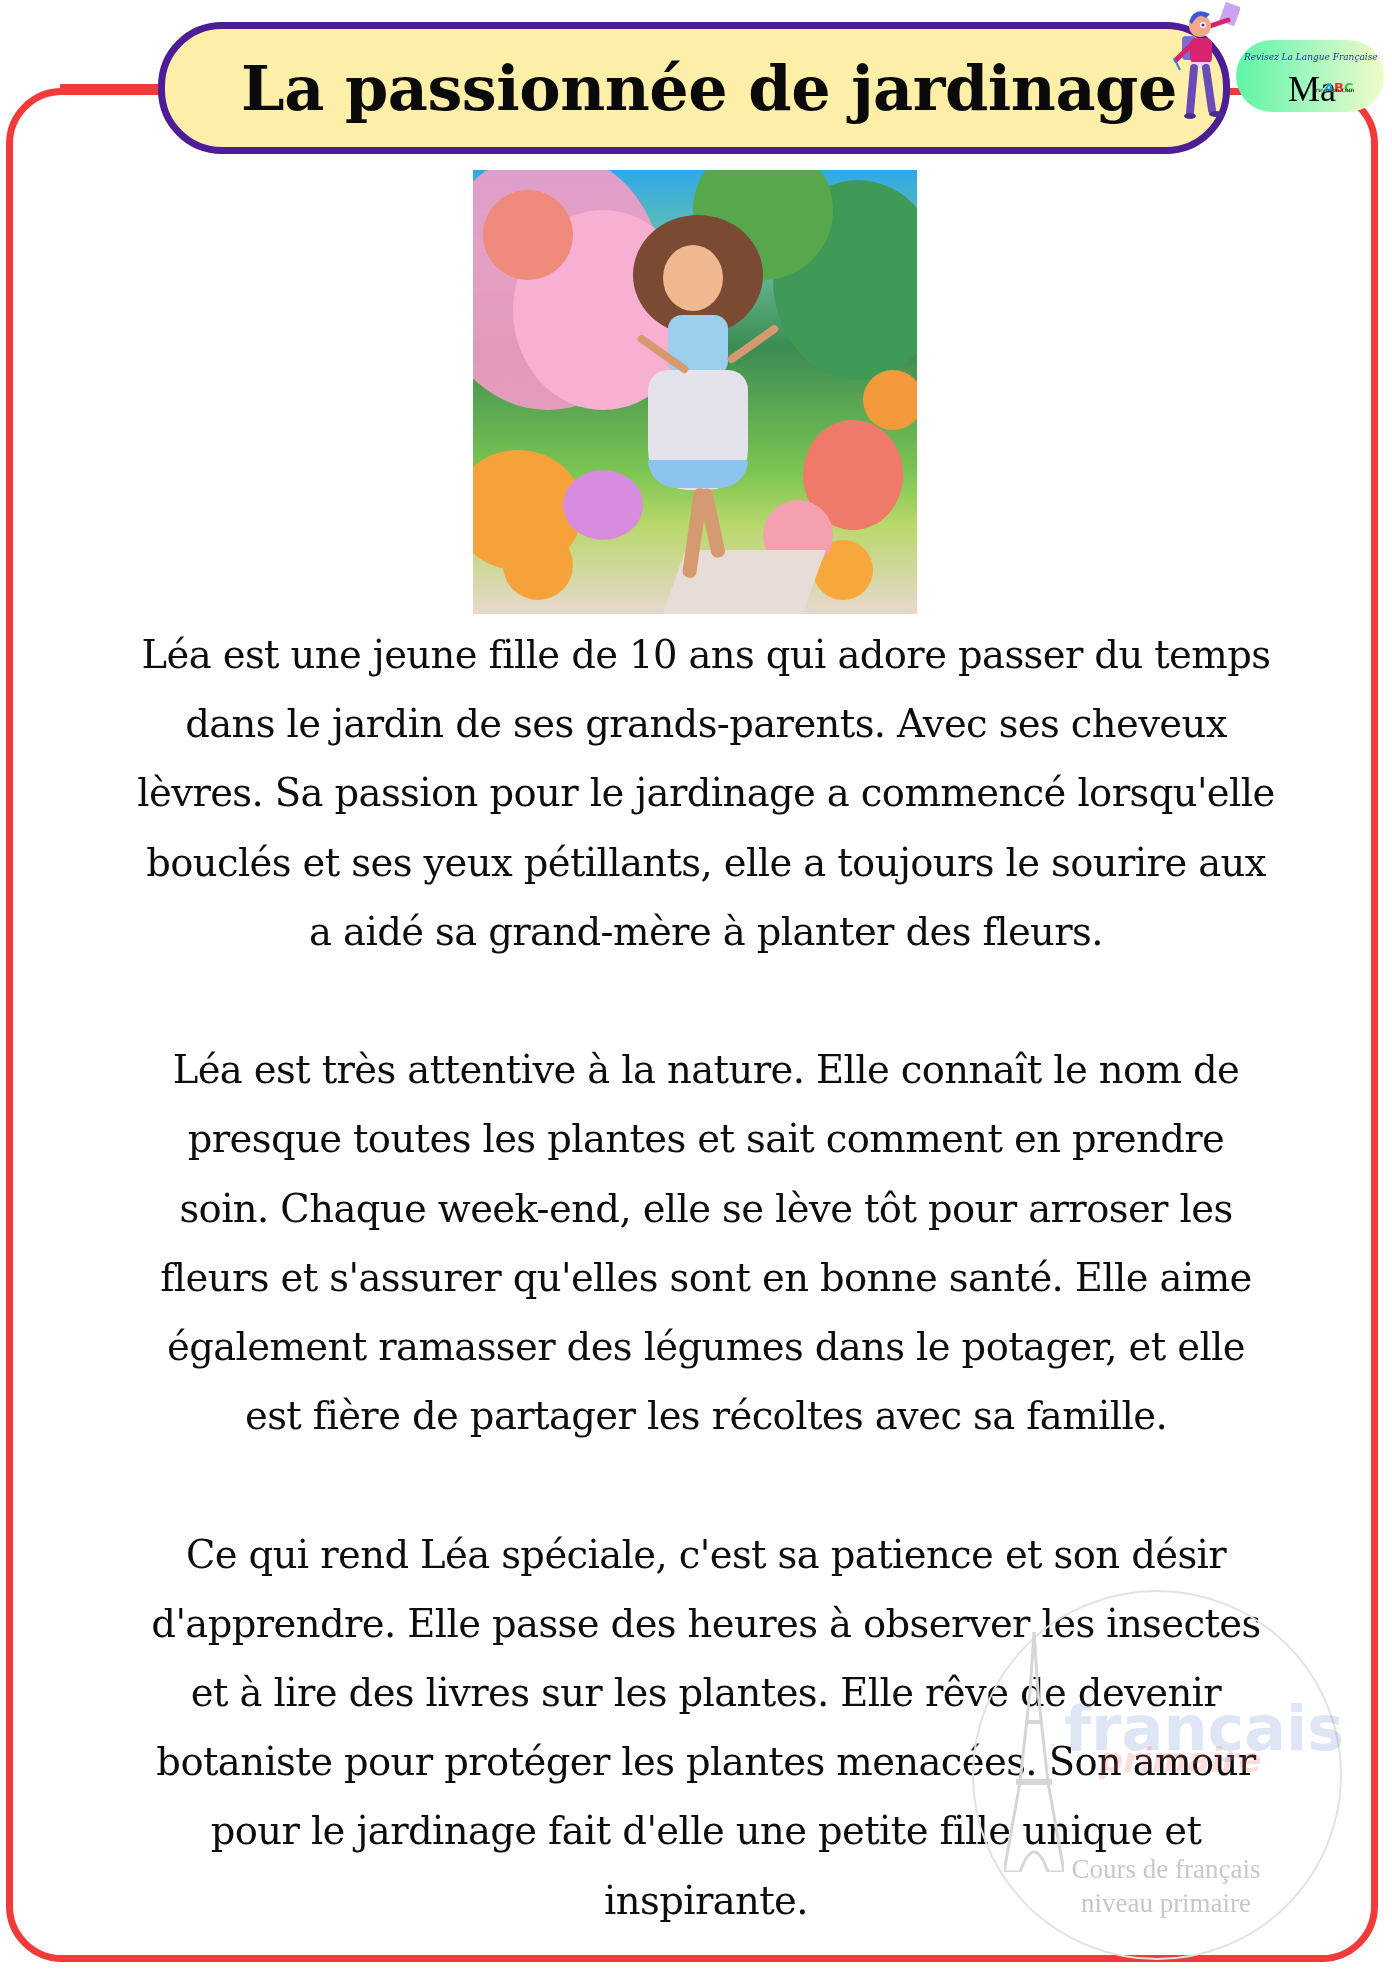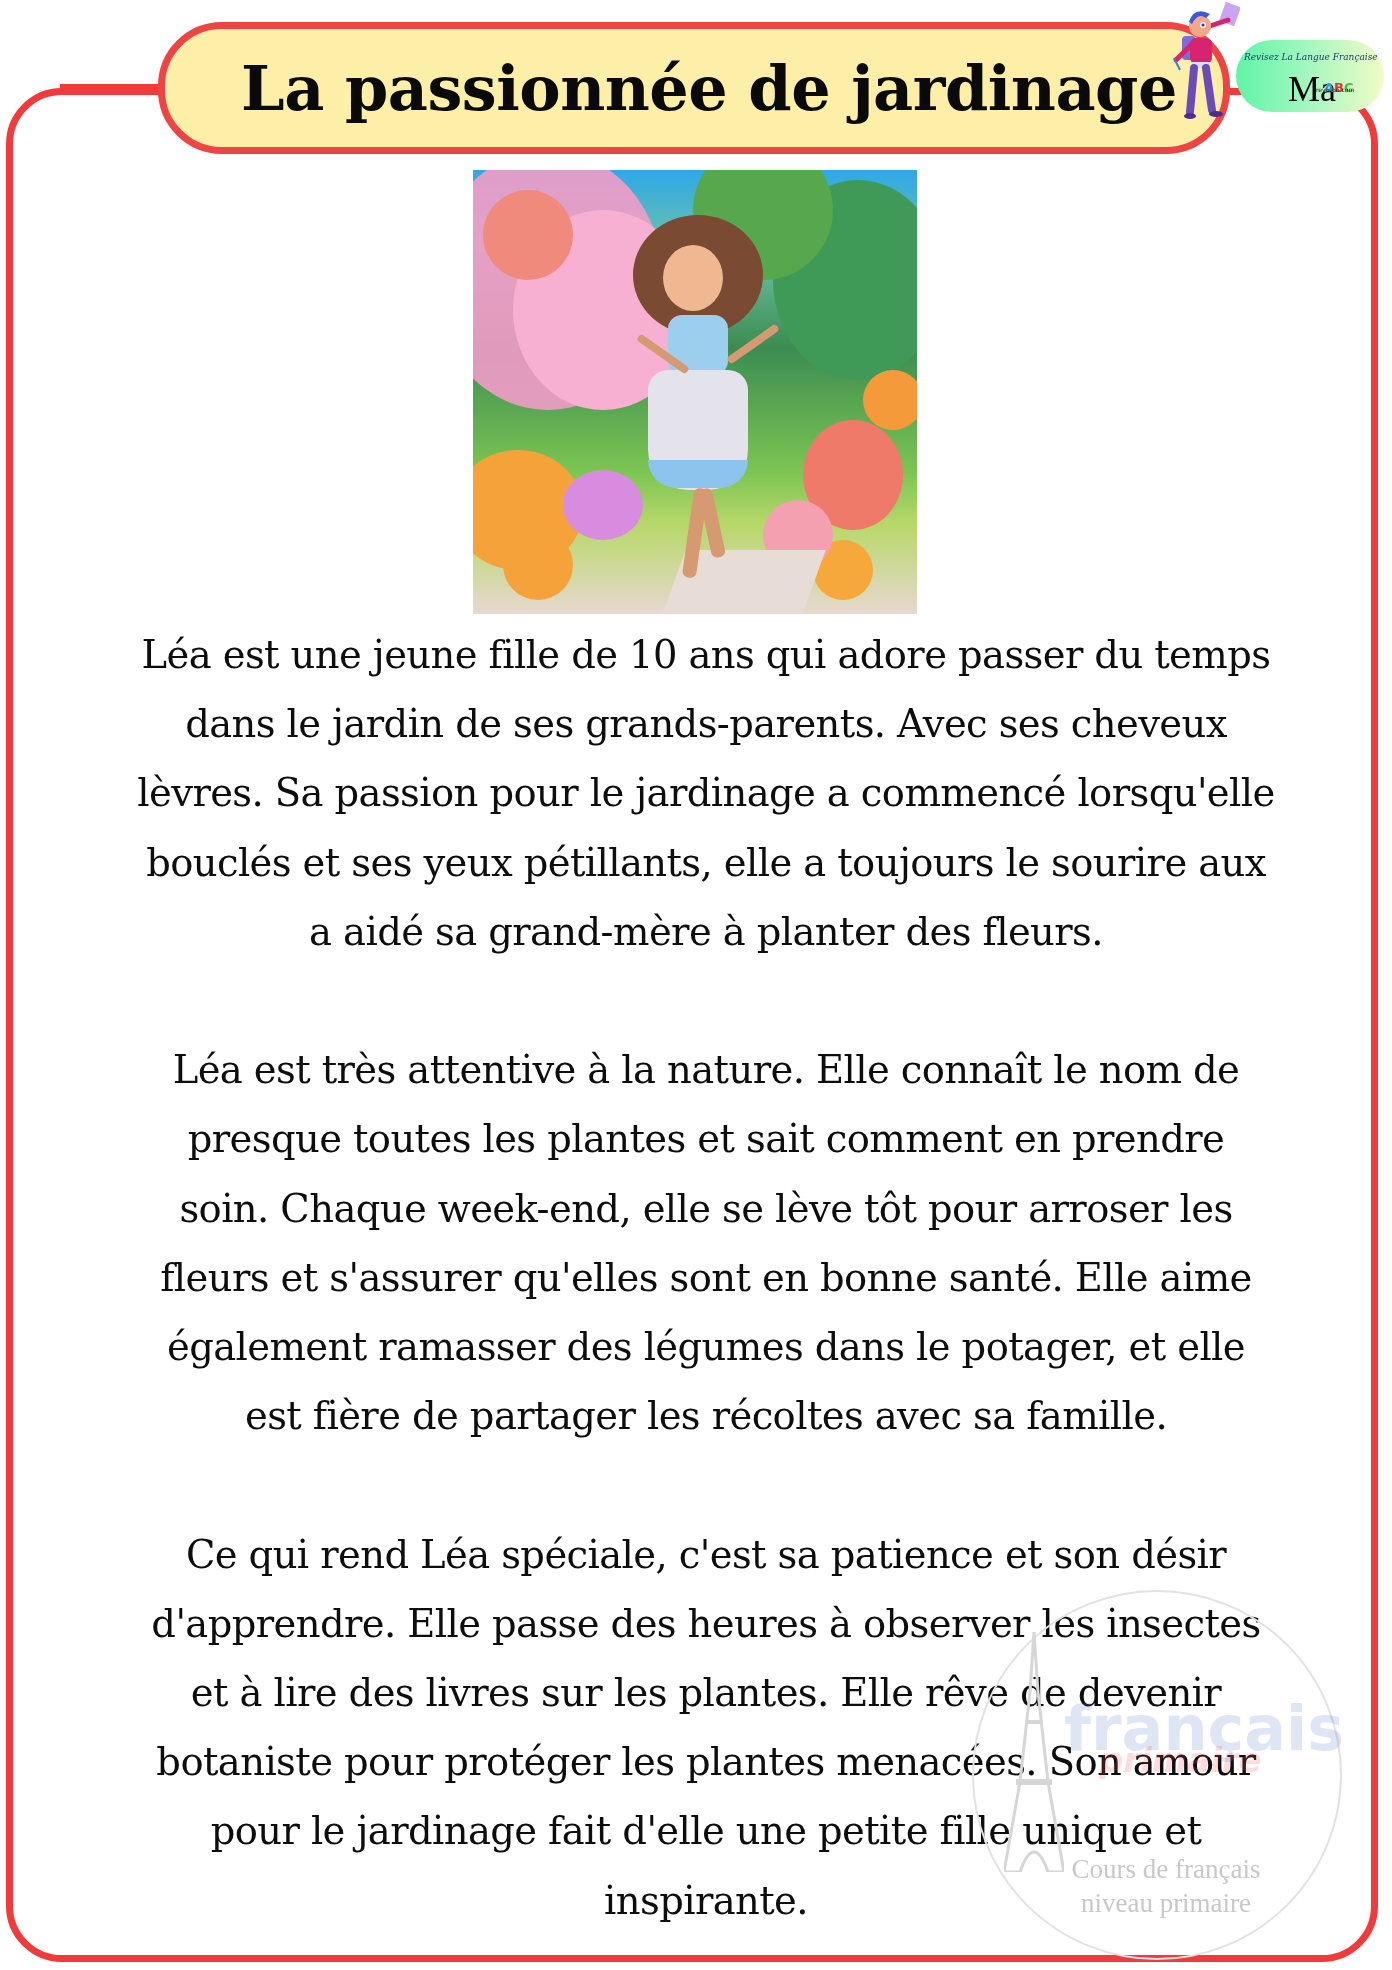--- a/index.html
+++ b/index.html
@@ -11,21 +11,21 @@
       border:7px solid #f13a3a; border-radius:56px; box-sizing:border-box;
       background:#ffffff;
     }
     
     .connector {
       position:absolute; left:60px; top:84px; width:110px; height:7px; background:#f13a3a;
     }
     
     .title-pill {
       position:absolute; left:158px; top:22px; width:1072px; height:132px;
-      background:#fdefa8; border:7px solid #ef4444; border-radius:64px;
+      background:#fdefa8; border:7px solid #4c1d95; border-radius:64px;
       box-sizing:border-box; display:flex; align-items:center; justify-content:center;
     }
     .title-text {
       font-family:"DejaVu Serif", serif; font-weight:bold; font-size:62px; color:#0a0a0a;
       letter-spacing:-0.5px; padding-left:30px;
     }
     
     .logo-badge {
       position:absolute; left:1236px; top:40px; width:148px; height:72px;
       border-radius:36px;

